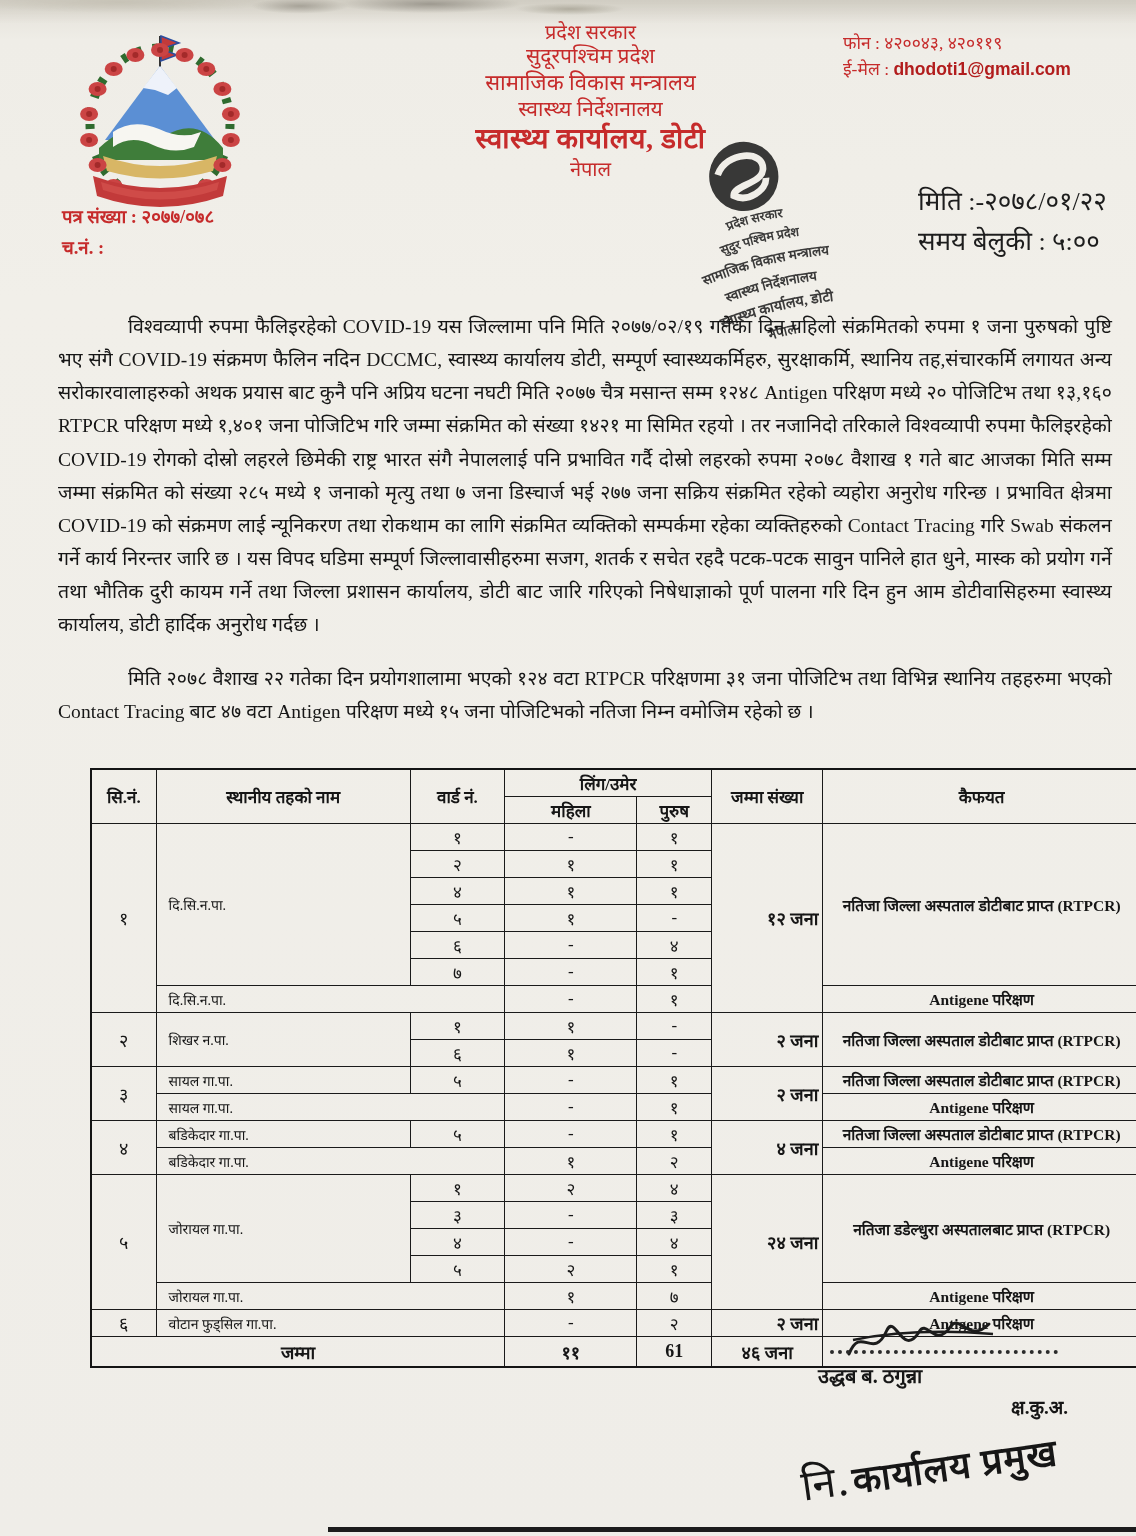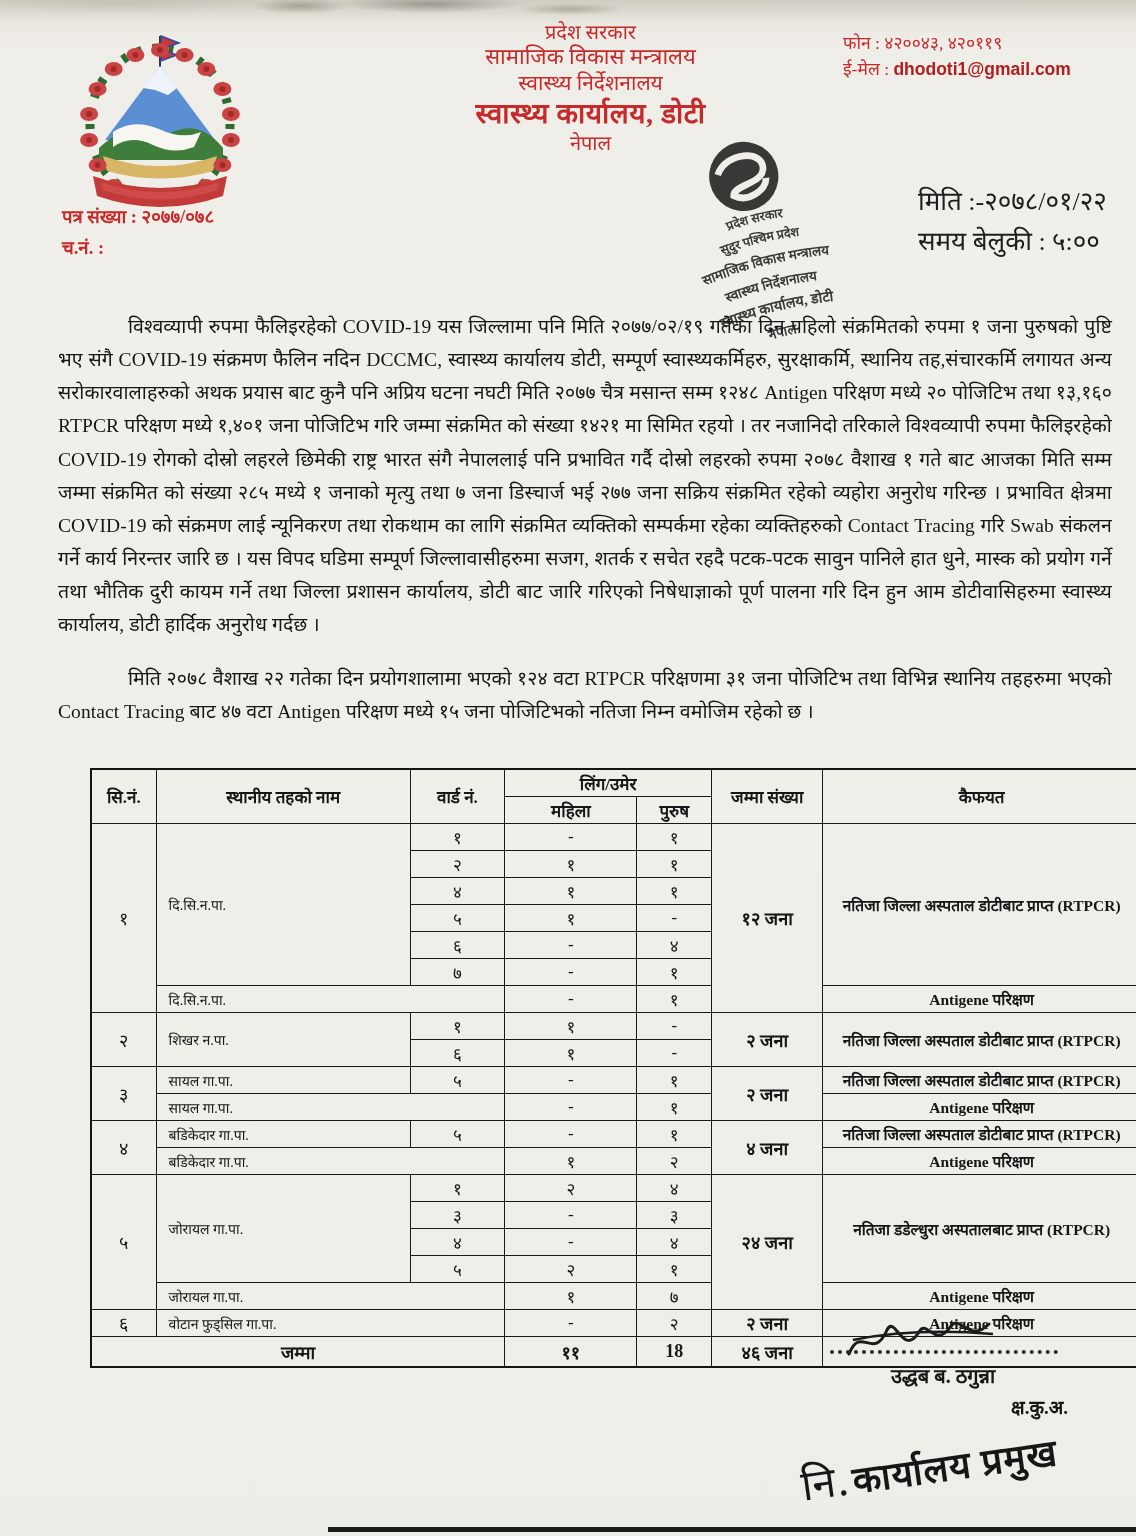--- a/index.html
+++ b/index.html
@@ -37,28 +37,28 @@
   .body-par{position:absolute;left:58px;width:1054px;text-align:justify;font-size:19.5px;line-height:1.7;
             text-indent:70px;letter-spacing:.1px;}
   .p1{top:310px;}
   .p2{top:662px;}
   
   .tbl-wrap{position:absolute;left:63px;top:768px;width:1052px;padding-left:27px;}
   table{border-collapse:collapse;width:100%;border:2.5px solid #141414;}
   th,td{border:1.7px solid #1a1a1a;text-align:center;font-size:17px;padding:1px 4px;height:24px;}
   td.name{text-align:left;padding-left:12px;font-size:14px;}
   td.kaif{font-size:15.5px;font-weight:bold;}
-  td.tot{font-size:18px;font-weight:bold;}
+  td.tot{font-size:18px;font-weight:bold;text-align:right;}
   td.sn{font-size:18px;}
   td.grand{font-weight:bold;font-size:18px;height:27px;}
   td.empty{border-left:1.7px solid #1a1a1a;}
   
   .sig-svg{position:absolute;left:843px;top:1316px;width:160px;height:52px;}
   .sig-line{position:absolute;left:830px;top:1350px;width:228px;border-bottom:4px dotted #2b2b2b;height:0;}
-  .sig-name{position:absolute;left:818px;top:1362px;width:250px;text-align:center;font-size:20px;font-weight:bold;}
+  .sig-name{position:absolute;left:818px;top:1362px;width:250px;font-size:20px;font-weight:bold;}
   .sig-post{position:absolute;left:818px;top:1394px;width:250px;text-align:right;font-size:19px;font-weight:bold;}
   .desig{position:absolute;left:800px;top:1438px;transform:rotate(-8deg);white-space:nowrap;}
   .desig .ni{font-size:42px;font-weight:400;font-family:"DejaVu Serif",serif;}
   .desig .main{font-size:37px;font-weight:bold;letter-spacing:1px;}
   .bottom-line{position:absolute;left:328px;top:1527px;width:808px;height:5px;background:#1c1c1c;}
 </style>
 </head>
 <body>
 
 <div class="page">
@@ -107,20 +107,21 @@
     </g>
 
     <g>
       <path d="M18,148 Q85,172 152,148 L148,168 Q85,190 22,168 Z" fill="#c23a3a"></path>
       <path d="M26,154 Q85,174 144,154 L142,162 Q85,181 28,162 Z" fill="#d4534f" opacity=".7"></path>
     </g>
   </svg>
 
   <div class="head-center red">
     <div class="l1">प्रदेश सरकार</div>
+    <div class="l2">सुदूरपश्चिम प्रदेश</div>
     <div class="l3">सामाजिक विकास मन्त्रालय</div>
     <div class="l4">स्वास्थ्य निर्देशनालय</div>
     <div class="l5">स्वास्थ्य कार्यालय, डोटी</div>
     <div class="l6">नेपाल</div>
   </div>
 
   <div class="contact">
     <div class="red">फोन : ४२००४३, ४२०११९</div>
     <div>
       <span class="red">ई-मेल : </span><span class="email">dhodoti1@gmail.com</span>
@@ -304,21 +305,21 @@
             <td class="sn">६</td>
             <td colspan="2" class="name">वोटान फुड्सिल गा.पा.</td>
             <td>-</td>
             <td>२</td>
             <td class="tot">२ जना</td>
             <td class="kaif">Antigene परिक्षण</td>
           </tr>
           <tr>
             <td colspan="3" class="grand">जम्मा</td>
             <td class="grand">११</td>
-            <td class="grand">18</td>
+            <td class="grand">61</td>
             <td class="grand">४६ जना</td>
             <td class="empty"></td>
           </tr>
         </tbody>
     </table>
   </div>
 
   <svg class="sig-svg" viewBox="0 0 160 52">
     <path d="M6,38 C18,8 30,46 44,14 C52,-2 60,42 76,16 C84,2 92,34 108,10 C118,-2 126,28 146,8" fill="none" stroke="#1c1c1c" stroke-width="3" stroke-linecap="round"></path>
     <path d="M10,24 C50,16 100,14 150,18" fill="none" stroke="#1c1c1c" stroke-width="2.5"></path>

